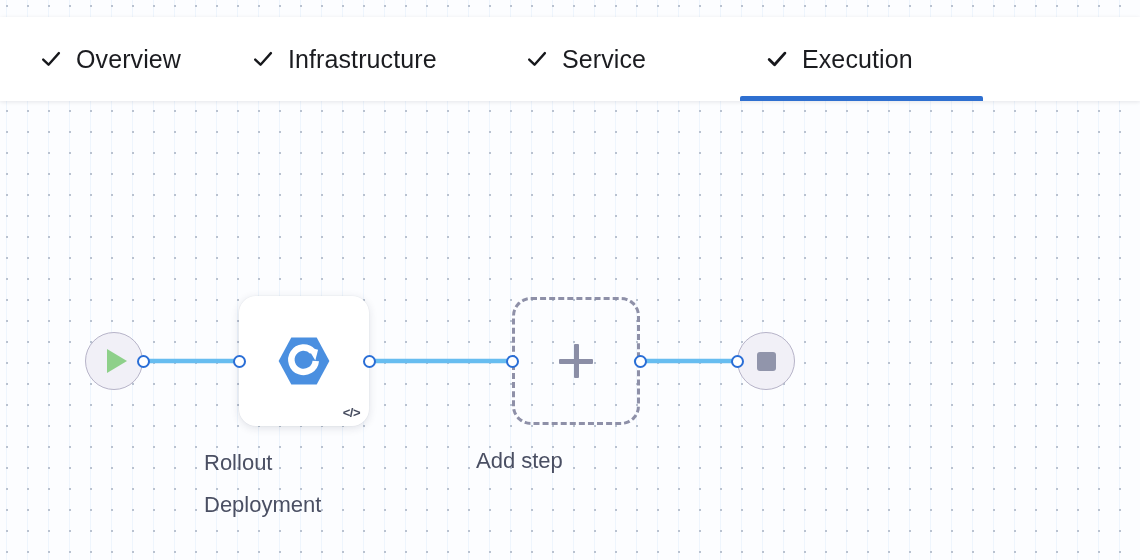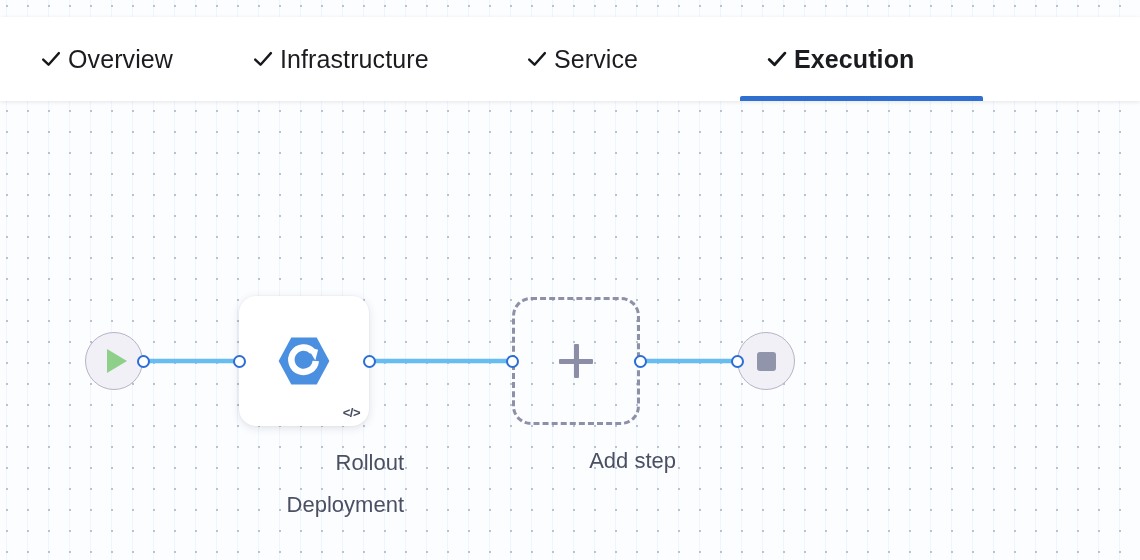--- a/index.html
+++ b/index.html
@@ -51,21 +51,21 @@
     position: relative;
     display: flex;
     align-items: center;
     height: 100%;
     padding-left: 22px;
     box-sizing: border-box;
   }
   .tab {
     display: flex;
     align-items: center;
-    gap: 6px;
+    gap: 14px;
     height: 100%;
     box-sizing: border-box;
     cursor: pointer;
     position: relative;
     user-select: none;
   }
   .tab-check {
     display: block;
     width: 22px;
     height: 22px;
@@ -73,21 +73,21 @@
     flex: 0 0 auto;
   }
   .tab-label {
     font-size: 25px;
     line-height: 1;
     color: #1b1c20;
     letter-spacing: 0.1px;
     white-space: nowrap;
   }
   .tab.is-active .tab-label {
-    font-weight: bold;
+    font-weight: normal;
   }
   .tab-underline {
     position: absolute;
     left: 0;
     right: 0;
     bottom: 0;
     height: 5px;
     background: #2e6fd0;
     border-radius: 2px 2px 0 0;
     display: none;
@@ -204,21 +204,21 @@
     width: 34px; height: 5px;
   }
   .plus-v {
     top: 0; left: 14.5px;
     width: 5px; height: 34px;
   }
 
   
   .caption {
     position: absolute;
-    text-align: right;
+    text-align: left;
     font-size: 22px;
     line-height: 42px;
     color: #4a4f63;
     white-space: pre-line;
     user-select: none;
   }
 
   
   .handle {
     position: absolute;

